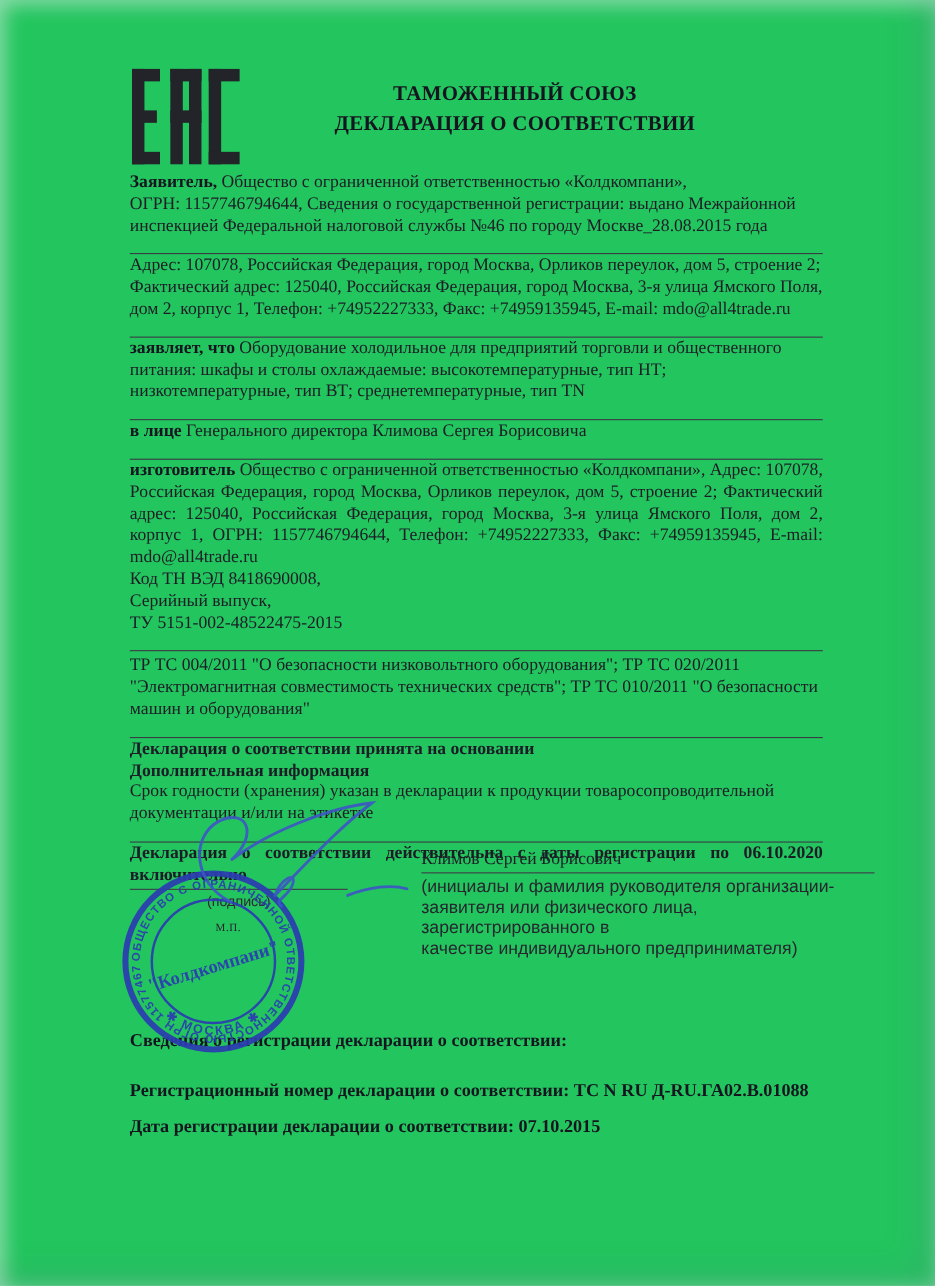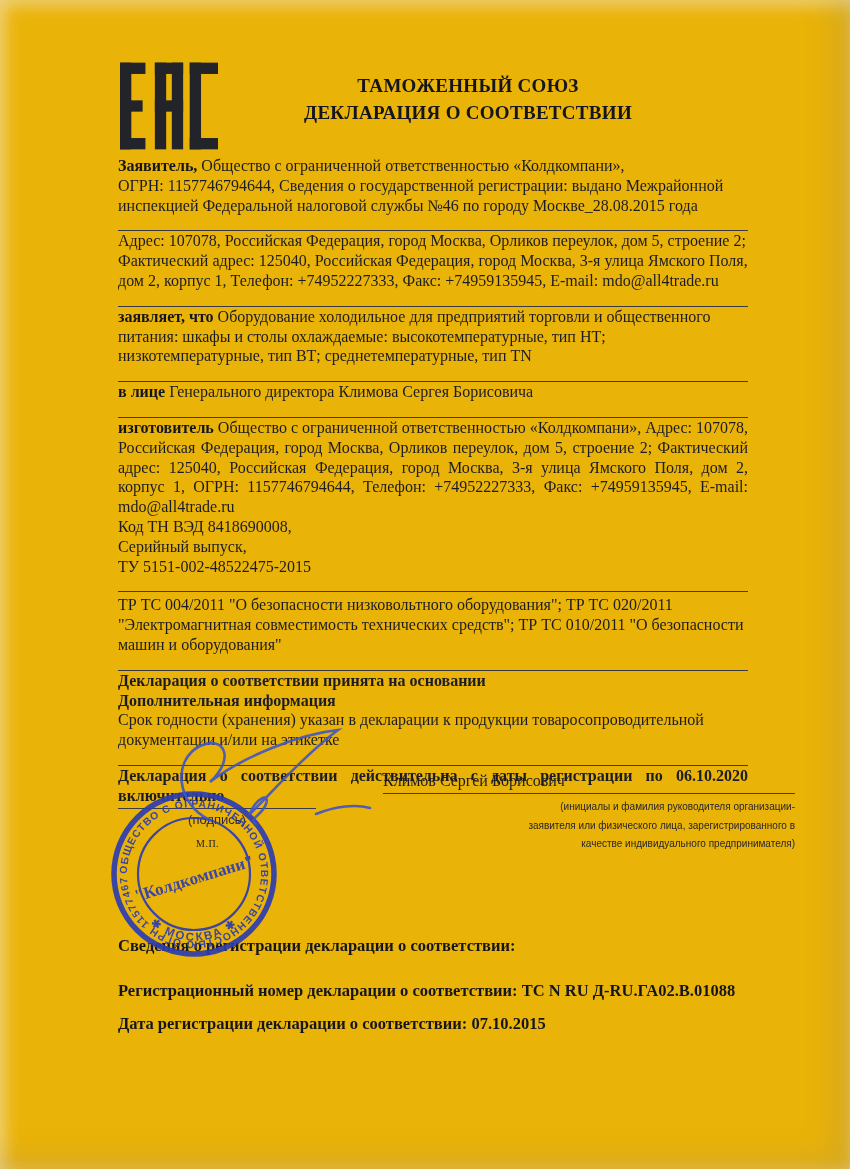--- a/index.html
+++ b/index.html
@@ -1,19 +1,19 @@
 <!DOCTYPE html>
 <html><head>
 <meta charset="utf-8">
 <style>
   html,body{margin:0;padding:0;}
   .page{
     position:relative;
     width:850px;height:1169px;
-    background:#eab308;
+    background:#22c55e;
     box-shadow:inset -16px -12px 30px rgba(110,112,148,.16), inset 4px 4px 18px rgba(255,255,255,.5);
     font-family:"Liberation Serif","DejaVu Serif",serif;
     color:#1c1c26;
     overflow:hidden;
   }
   
   .eac{position:absolute;left:120px;top:60px;width:98px;height:92px;}
   .title{position:absolute;left:228px;top:72px;width:480px;text-align:center;
          font-weight:bold;font-size:19px;line-height:27px;letter-spacing:.3px;color:#15151f;}
   
@@ -27,23 +27,23 @@
   .validity{font-weight:bold;text-align:justify;margin-top:4px;}
   b{color:#15151f;}
   
   .sigblock{position:absolute;left:118px;top:772px;width:690px;height:163px;font-size:16px;}
   .sig-line-left{position:absolute;left:0;top:36px;width:198px;border-top:1.3px solid #3c3c46;}
   .sig-caption{position:absolute;left:0;top:40px;width:198px;text-align:center;
                font-family:"Liberation Sans","DejaVu Sans",sans-serif;font-size:13px;color:#2b2b34;}
   .sig-right{position:absolute;left:265px;top:0;width:412px;}
   .head-name{text-align:left;font-size:16px;padding-bottom:3px;color:#1d1d27;}
   .head-line{border-top:1.3px solid #3c3c46;}
-  .head-caption{margin-top:4px;text-align:right;white-space:pre-line;
+  .head-caption{margin-top:4px;text-align:left;white-space:pre-line;
                 font-family:"Liberation Sans","DejaVu Sans",sans-serif;
-                font-size:10px;line-height:18.5px;color:#26262e;}
+                font-size:16px;line-height:18.5px;color:#26262e;}
   .mp{position:absolute;left:78px;top:66px;font-size:10px;color:#23232c;letter-spacing:.5px;}
   
   .stamp{position:absolute;left:108px;top:788px;width:172px;height:172px;z-index:2;opacity:.92;}
   .scribble{position:absolute;left:148px;top:728px;width:300px;height:108px;z-index:3;}
   
   .regblock{position:absolute;left:118px;top:936px;width:660px;font-size:16.5px;z-index:1;}
   .regblock .row{font-weight:bold;color:#15151f;}
   .reg-num{margin-top:25px;}
   .reg-date{margin-top:13px;}
 </style>

